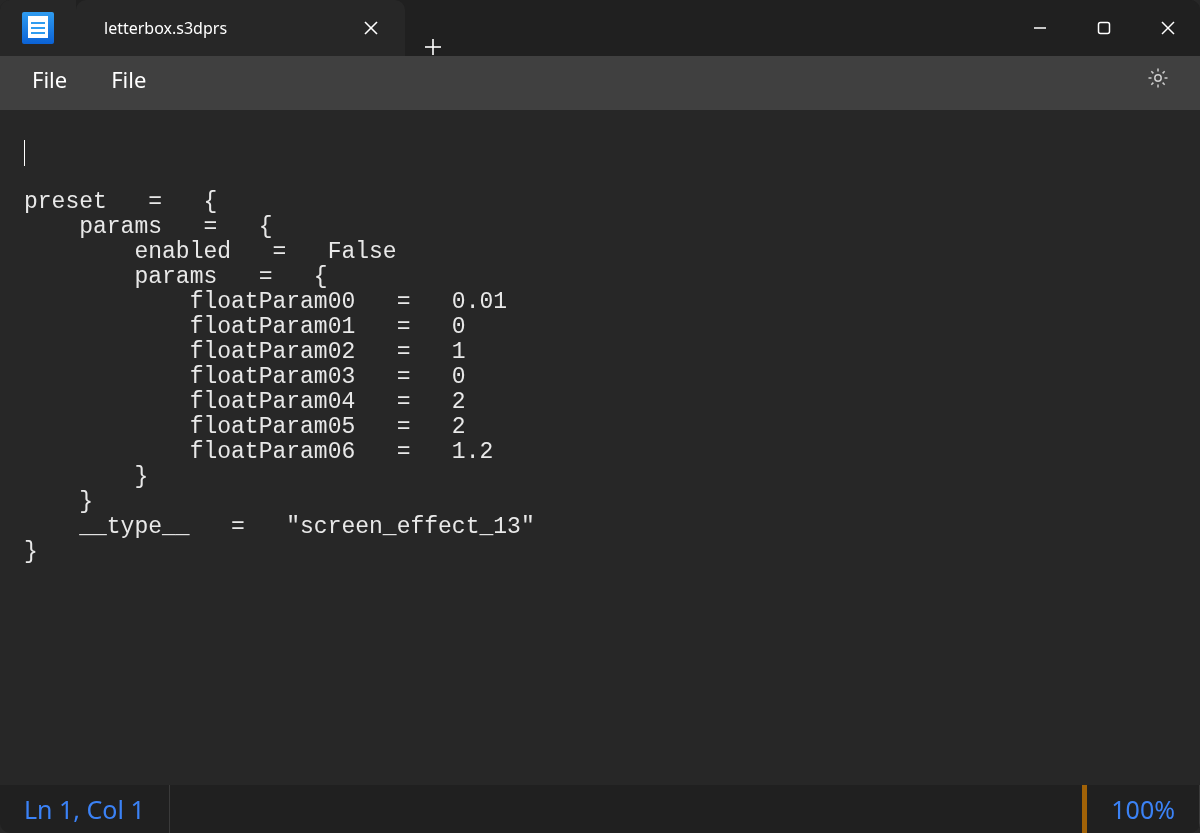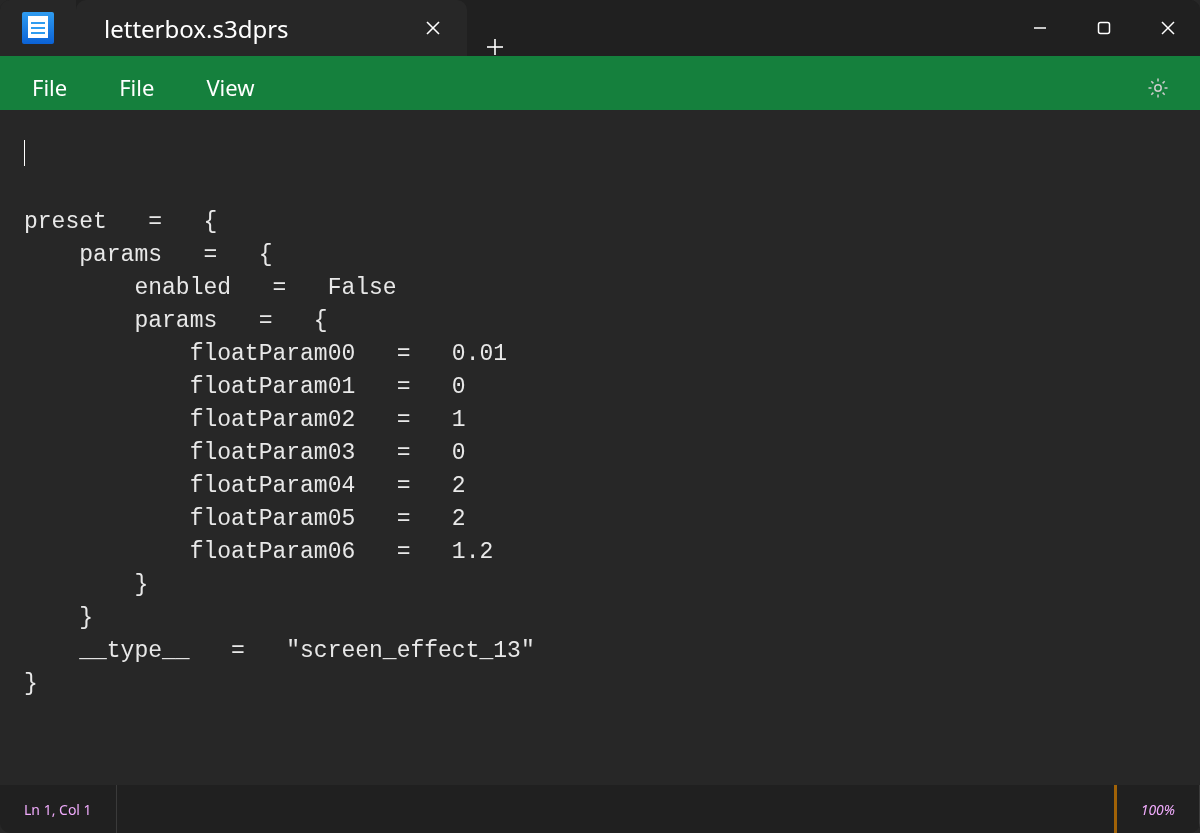--- a/index.html
+++ b/index.html
@@ -53,21 +53,21 @@
   }
   .tab {
     height: 56px;
     background: #272727;
     border-top-left-radius: 10px;
     border-top-right-radius: 10px;
     display: flex;
     align-items: center;
     padding: 0 20px 0 28px;
     gap: 130px;
-    font-size: 24px;
+    font-size: 16px;
     color: #fff;
   }
   .tab .close {
     font-size: 22px;
     color: #fff;
     cursor: pointer;
     width:28px; height:28px; display:flex; align-items:center; justify-content:center;
     border-radius:4px;
   }
   .newtab {
@@ -91,24 +91,24 @@
     justify-content: center;
     color: #fff;
     cursor: pointer;
   }
   .win-btn svg { stroke: #fff; stroke-width: 1.5; fill: none; }
 
   
   .menubar {
     height: 54px;
     display: flex;
-    align-items: flex-end;
+    align-items: flex-start;
     padding: 0 10px;
-    gap: 8px;
-    background: #15803d;
+    gap: 0;
+    background: #404040;
   }
   .menu-item {
     padding: 8px 22px;
     font-size: 22px;
     color: #fff;
     cursor: pointer;
     border-radius: 6px;
   }
   .menu-spacer { flex: 1; }
   .gear {
@@ -118,43 +118,43 @@
     margin-right: 10px;
   }
   .gear svg { stroke:#ccc; fill:none; stroke-width:1.5; }
 
   
   .editor {
     flex: 1;
     padding: 30px 24px 10px 24px;
     font-family: Consolas, "Courier New", monospace;
     font-size: 23px;
-    line-height: 33px;
+    line-height: 25px;
     color: #e8e8e8;
     white-space: pre;
     position: relative;
     overflow: hidden;
   }
   .caret {
     position: absolute;
     left: 24px;
     top: 30px;
     width: 1px;
     height: 26px;
     background: #fff;
   }
 
   
   .statusbar {
     height: 48px;
     display: flex;
     align-items: flex-start;
     background: #202020;
-    font-size: 14px;
-    color: #f0abfc;
+    font-size: 25px;
+    color: #3b82f6;
   }
   .status-cell {
     padding: 0 24px;
     height: 100%;
     display: flex;
     align-items: center;
     border-right: 1px solid #3a3a3a;
     cursor: pointer;
   }
   .status-cell.noborder { border-right: none; }
@@ -207,21 +207,20 @@
           <line x1="2" y1="2" x2="14" y2="14"></line>
           <line x1="14" y1="2" x2="2" y2="14"></line>
         </svg>
     </div>
   </div>
 </div>
 
 <div class="menubar">
   <div class="menu-item">File</div>
   <div class="menu-item">File</div>
-  <div class="menu-item">View</div>
   <div class="menu-spacer"></div>
   <div class="gear">
     <svg width="24" height="24" viewBox="0 0 24 24">
       <circle cx="12" cy="12" r="3.2"></circle>
       <path d="M12 2.5v3M12 18.5v3M21.5 12h-3M5.5 12h-3M18.7 5.3l-2.1 2.1M7.4 16.6l-2.1 2.1M18.7 18.7l-2.1-2.1M7.4 7.4 5.3 5.3"></path>
     </svg>
   </div>
 </div>
 
 <div class="editor" id="editor">
@@ -238,14 +237,14 @@
             floatParam05   =   2
             floatParam06   =   1.2
         }
     }
     __type__   =   "screen_effect_13"
 }</div></div>
 
 <div class="statusbar">
   <div class="status-cell">Ln 1, Col 1</div>
   <div class="status-flex"></div>
-  <div class="status-cell" style="border-left:3px solid #a16207;font-style:italic;">100%</div>
+  <div class="status-cell" style="border-left:5px solid #a16207;">100%</div>
 </div>
 
 </body></html>

